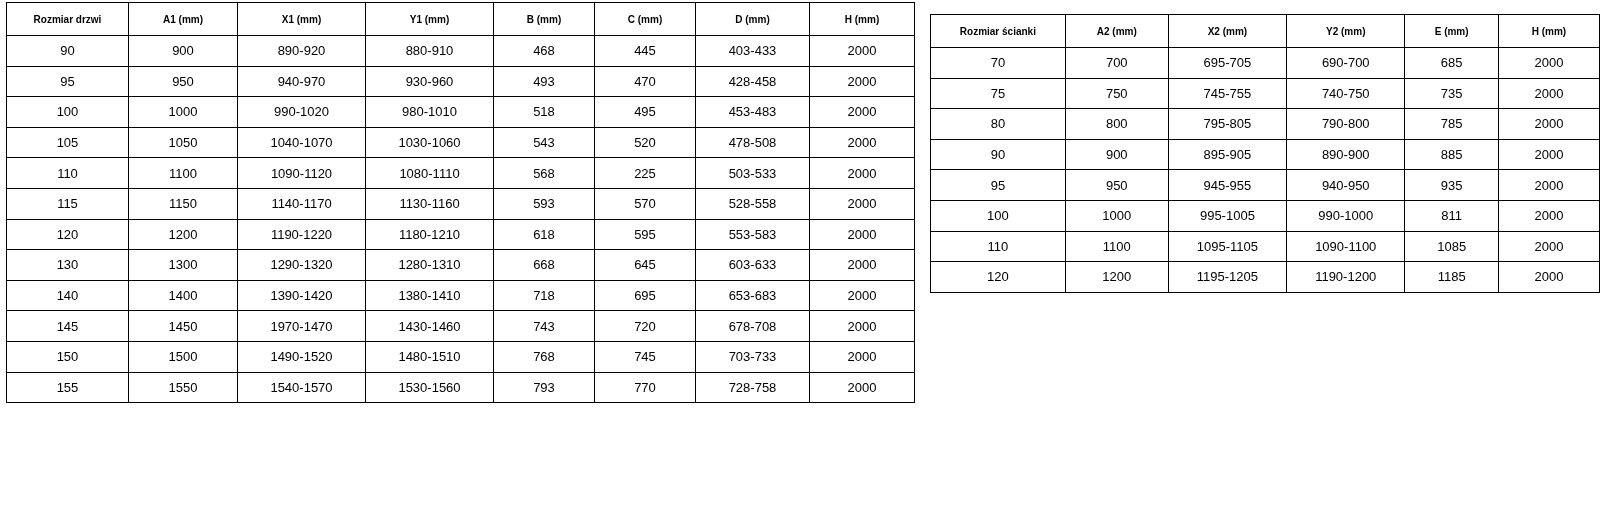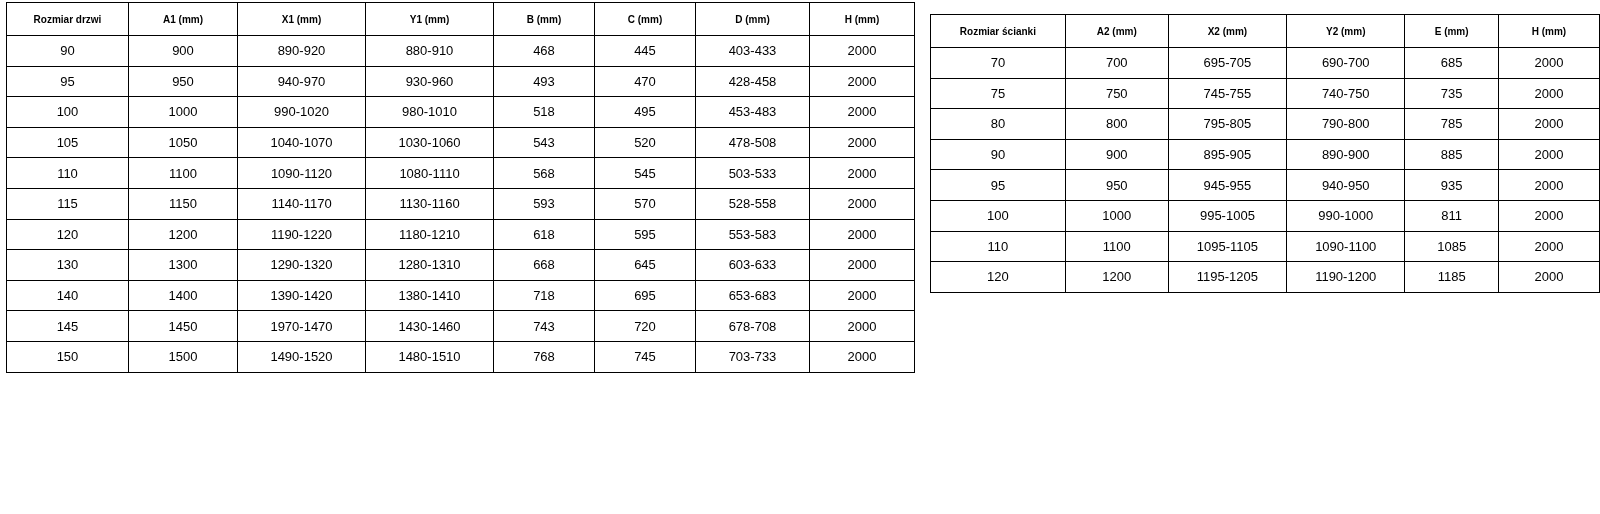--- a/index.html
+++ b/index.html
@@ -135,21 +135,21 @@
           <td>520</td>
           <td>478-508</td>
           <td>2000</td>
         </tr>
         <tr>
           <td>110</td>
           <td>1100</td>
           <td>1090-1120</td>
           <td>1080-1110</td>
           <td>568</td>
-          <td>545</td>
+          <td>225</td>
           <td>503-533</td>
           <td>2000</td>
         </tr>
         <tr>
           <td>115</td>
           <td>1150</td>
           <td>1140-1170</td>
           <td>1130-1160</td>
           <td>593</td>
           <td>570</td>
@@ -197,20 +197,30 @@
           <td>2000</td>
         </tr>
         <tr>
           <td>150</td>
           <td>1500</td>
           <td>1490-1520</td>
           <td>1480-1510</td>
           <td>768</td>
           <td>745</td>
           <td>703-733</td>
+          <td>2000</td>
+        </tr>
+        <tr>
+          <td>155</td>
+          <td>1550</td>
+          <td>1540-1570</td>
+          <td>1530-1560</td>
+          <td>793</td>
+          <td>770</td>
+          <td>728-758</td>
           <td>2000</td>
         </tr>
       </tbody>
     </table>
   </div>
 
   <div class="table-wrap" id="walls-table-wrap">
     <table id="walls-table">
       <colgroup>
         <col class="c0">

